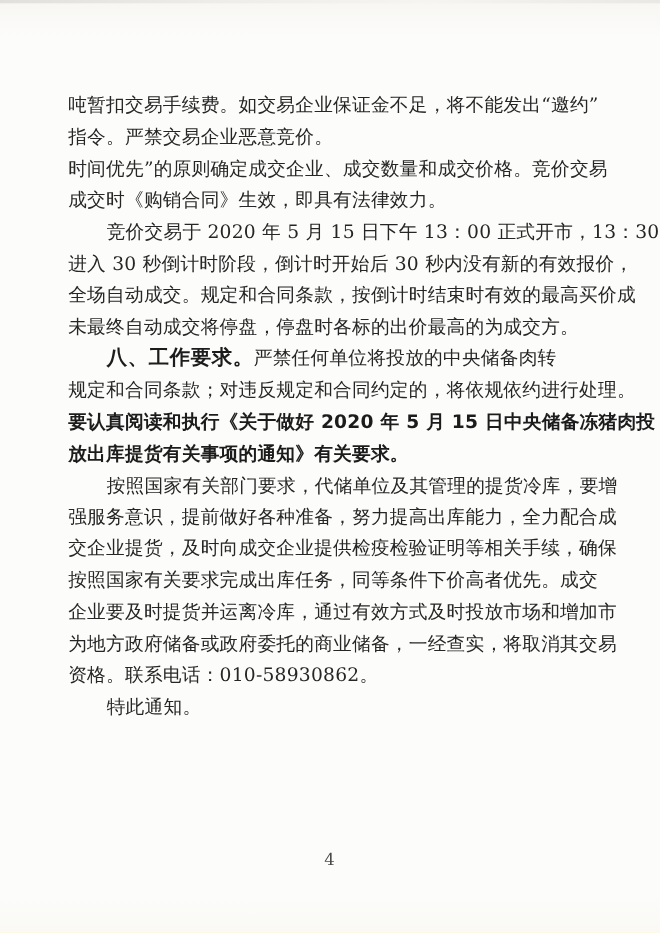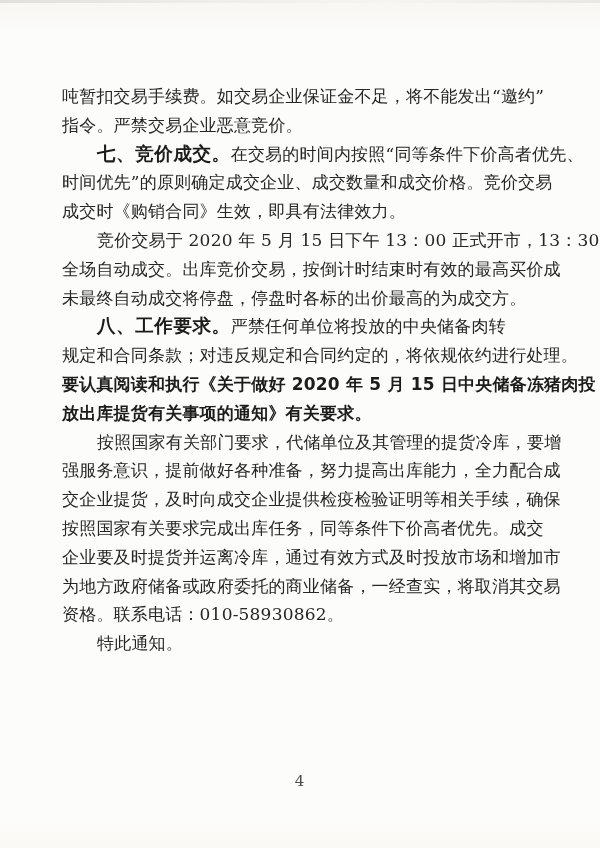--- a/index.html
+++ b/index.html
@@ -71,25 +71,25 @@
 <body>
 
 <div class="page">
   <div class="paper-shade"></div>
   <div class="scan-edge"></div>
 
   <div class="doc-text">
 
   <div class="line"><span class="seg">吨暂扣交易手续费。如交易企业保证金不足，将不能发出“邀约”</span></div>
       <div class="line"><span class="seg">指令。严禁交易企业恶意竞价。</span></div>
-      <div class="line indent"><span class="seg bold lead">七、竞价成交。</span><span class="seg">在交易的时间内按照“同等条件下价高者优先、</span></div>
       <div class="line"><span class="seg">时间优先”的原则确定成交企业、成交数量和成交价格。竞价交易</span></div>
       <div class="line"><span class="seg">成交时《购销合同》生效，即具有法律效力。</span></div>
       <div class="line indent"><span class="seg">竞价交易于 2020 年 5 月 15 日下午 13：00 正式开市，13：30</span></div>
-      <div class="line"><span class="seg">全场自动成交。出库竞价交易，按倒计时结束时有效的最高买价成</span></div>
+      <div class="line"><span class="seg">进入 30 秒倒计时阶段，倒计时开始后 30 秒内没有新的有效报价，</span></div>
+      <div class="line"><span class="seg">全场自动成交。规定和合同条款，按倒计时结束时有效的最高买价成</span></div>
       <div class="line"><span class="seg">未最终自动成交将停盘，停盘时各标的出价最高的为成交方。</span></div>
       <div class="line indent"><span class="seg bold lead">八、工作要求。</span><span class="seg">严禁任何单位将投放的中央储备肉转</span></div>
       <div class="line"><span class="seg">规定和合同条款；对违反规定和合同约定的，将依规依约进行处理。</span></div>
       <div class="line"><span class="seg bold">要认真阅读和执行《关于做好 2020 年 5 月 15 日中央储备冻猪肉投</span></div>
       <div class="line"><span class="seg bold">放出库提货有关事项的通知》有关要求。</span></div>
       <div class="line indent"><span class="seg">按照国家有关部门要求，代储单位及其管理的提货冷库，要增</span></div>
       <div class="line"><span class="seg">强服务意识，提前做好各种准备，努力提高出库能力，全力配合成</span></div>
       <div class="line"><span class="seg">交企业提货，及时向成交企业提供检疫检验证明等相关手续，确保</span></div>
       <div class="line"><span class="seg">按照国家有关要求完成出库任务，同等条件下价高者优先。成交</span></div>
       <div class="line"><span class="seg">企业要及时提货并运离冷库，通过有效方式及时投放市场和增加市</span></div>

